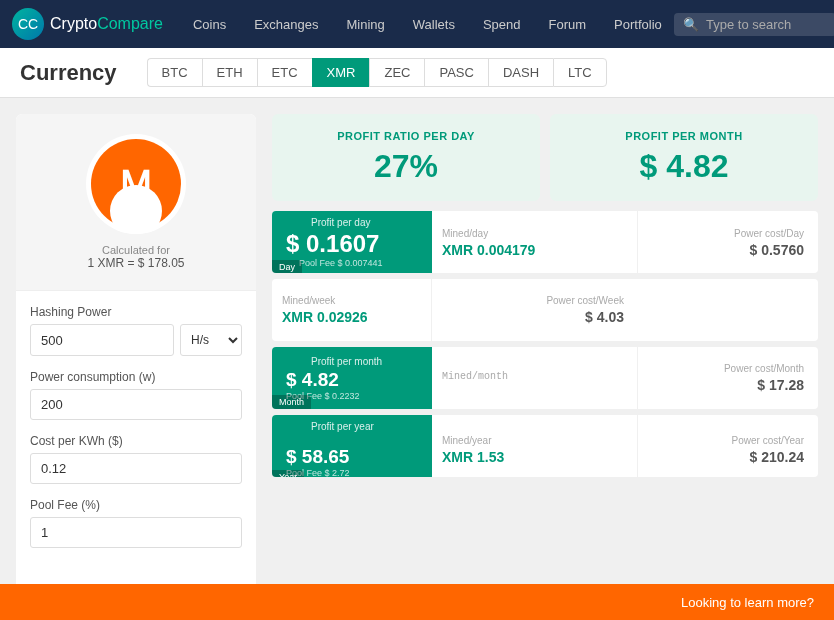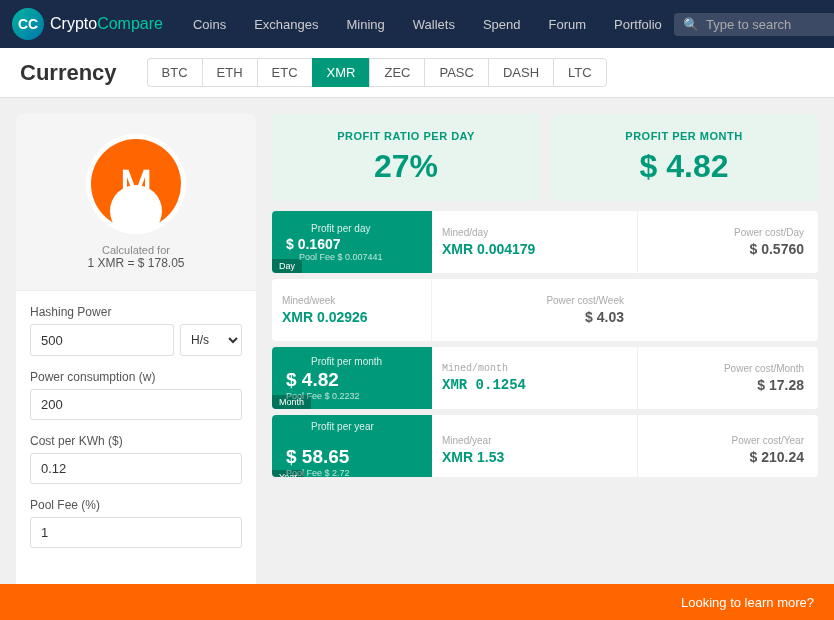--- a/index.html
+++ b/index.html
@@ -18,21 +18,21 @@
       align-items: center;
       margin-right: 18px;
     }
     .logo-circle {
       width: 32px; height: 32px;
       background: linear-gradient(135deg, #00b4a0, #0077aa);
       border-radius: 50%;
       display: flex; align-items: center; justify-content: center;
       margin-right: 6px;
     }
-    .logo-circle span { color: white; font-weight: bold; font-size: 14px; }
+    .logo-circle span { color: white; font-weight: normal; font-size: 14px; }
     .logo-crypto { color: white; }
     .logo-compare { color: #00c8a0; }
     .nav-items { display: flex; align-items: center; gap: 4px; flex: 1; }
     .nav-item {
       color: #ccc;
       font-size: 13px;
       padding: 6px 12px;
       cursor: pointer;
       border-radius: 3px;
       text-decoration: none;
@@ -399,21 +399,21 @@
       <div class="summary-card">
         <div class="summary-card-label">PROFIT PER MONTH</div>
         <div class="summary-card-value">$ 4.82</div>
       </div>
     </div>
 
     <div class="data-rows" id="data-rows-container">
     <div class="data-row">
       <div class="data-row-period-wrap" style="background:#009a7a; display:flex; flex-direction:column; justify-content:center; padding:6px 10px 6px 14px; position:relative;">
         <div class="period-label" style="font-size:10px;color:rgba(255,255,255,0.85);margin-bottom:2px;">Profit per day</div>
-        <div class="period-value" style="font-size:14px;font-weight:bold;color:white;">$ 0.1607</div>
+        <div class="period-value" style="font-size:24px;font-weight:bold;color:white;">$ 0.1607</div>
         <div class="period-fee" style="font-size:9px;color:rgba(255,255,255,0.75);margin-left:13px;">Pool Fee $ 0.007441</div>
         <div class="tag-badge">Day</div>
       </div>
       <div class="data-row-mined" style="display:flex;flex-direction:column;justify-content:center;padding:6px 10px;border-right:1px solid #f0f0f0;">
         <div class="mined-label" style="font-size:10px;color:#aaa;margin-bottom:3px;">Mined/day</div>
         <div class="mined-value" style="font-size:14px;font-weight:bold;color:#009a7a;">XMR 0.004179</div>
       </div>
       <div class="data-row-power" style="display:flex;flex-direction:column;justify-content:center;padding:6px 14px;text-align:right;">
         <div class="power-label" style="font-size:10px;color:#aaa;margin-bottom:3px;">Power cost/Day</div>
         <div class="power-value" style="font-size:14px;font-weight:bold;color:#555;">$ 0.5760</div>
@@ -431,21 +431,20 @@
     </div>
         <div class="data-row">
       <div class="data-row-period-wrap" style="background:#009a7a; display:flex; flex-direction:column; justify-content:center; padding:6px 10px 6px 14px; position:relative;">
         <div class="period-label" style="font-size:10px;color:rgba(255,255,255,0.85);margin-bottom:2px;">Profit per month</div>
         <div class="period-value" style="font-size:19px;font-weight:bold;color:white;">$ 4.82</div>
         <div class="period-fee" style="font-size:9px;color:rgba(255,255,255,0.75);">Pool Fee $ 0.2232</div>
         <div class="tag-badge">Month</div>
       </div>
       <div class="data-row-mined" style="display:flex;flex-direction:column;justify-content:center;padding:0 10px;border-right:1px solid #f0f0f0;font-family:Liberation Mono, monospace;">
         <div class="mined-label" style="font-size:10px;color:#aaa;margin-bottom:3px;">Mined/month</div>
-        <div class="mined-value" style="font-size:14px;font-weight:bold;color:#009a7a;">XMR 0.1254</div>
       </div>
       <div class="data-row-power" style="display:flex;flex-direction:column;justify-content:center;padding:6px 14px;text-align:right;">
         <div class="power-label" style="font-size:10px;color:#aaa;margin-bottom:3px;">Power cost/Month</div>
         <div class="power-value" style="font-size:14px;font-weight:bold;color:#555;">$ 17.28</div>
       </div>
     </div>
         <div class="data-row">
       <div class="data-row-period-wrap" style="background:#009a7a; display:flex; flex-direction:column; justify-content:center; padding:6px 10px 6px 14px; position:relative;">
         <div class="period-label" style="font-size:10px;color:rgba(255,255,255,0.85);margin-bottom:14px;">Profit per year</div>
         <div class="period-value" style="font-size:19px;font-weight:bold;color:white;">$ 58.65</div>

